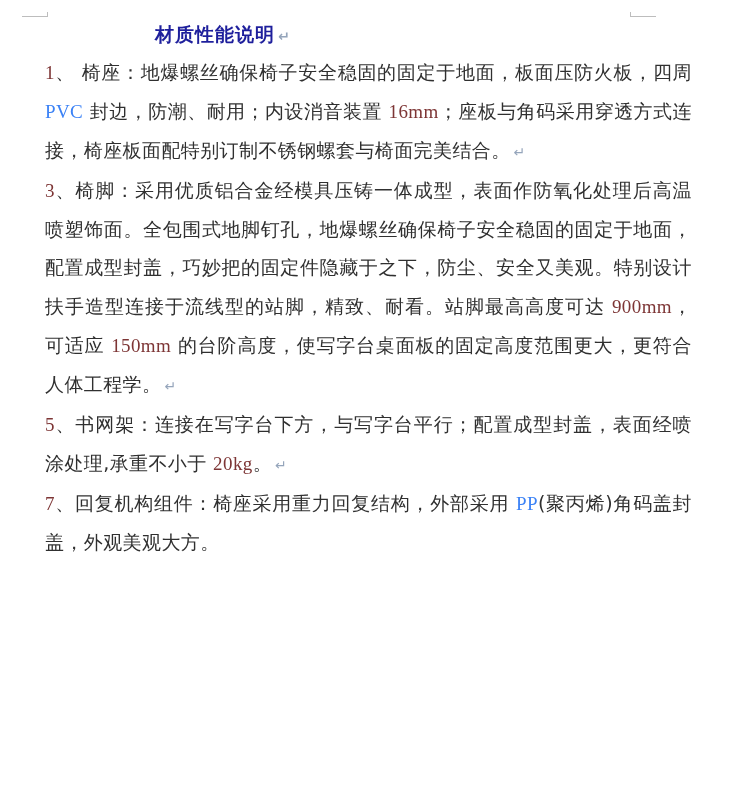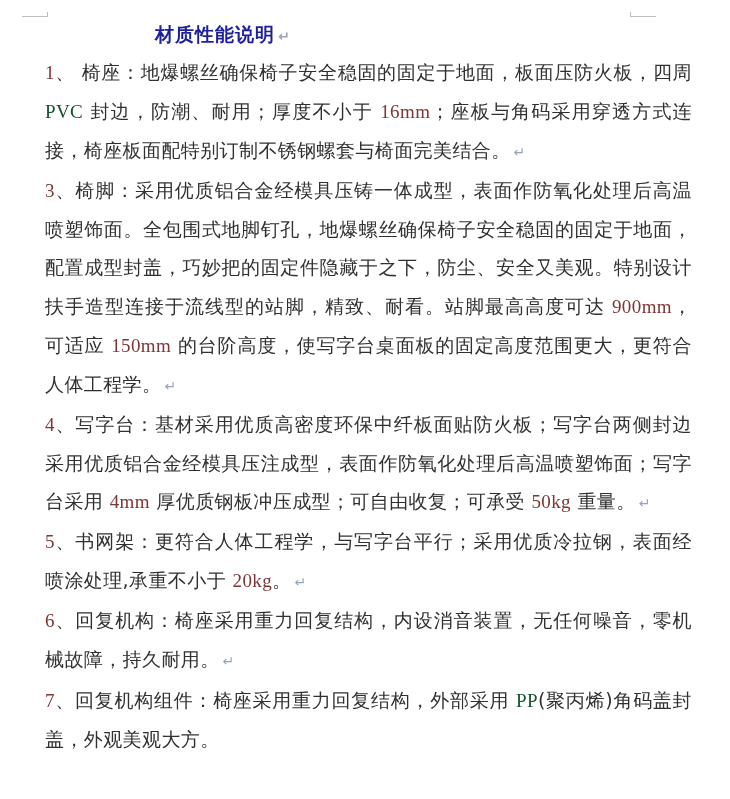--- a/index.html
+++ b/index.html
@@ -49,21 +49,21 @@
     color: var(--body-text, #303030);
     text-align: justify;
     text-justify: inter-ideograph;
   }
   .seg-txt { color: var(--body-text, #303030); }
   .seg-num {
     color: var(--numeric-maroon, #7d3535);
     font-family: "Liberation Serif", serif;
   }
   .seg-lat {
-    color: #14532d;
+    color: #3b82f6;
     font-family: "Liberation Serif", serif;
   }
   .pmark {
     color: var(--mark-gray, #95a5bb);
     font-size: 14px;
     margin-left: 3px;
     font-family: "DejaVu Sans", sans-serif;
   }
   .bottom-edge {
     position: absolute;
@@ -80,21 +80,19 @@
 
 <div class="doc-page">
 
   <div class="crop-mark crop-left-h"></div>
   <div class="crop-mark crop-left-v"></div>
   <div class="crop-mark crop-right-h"></div>
   <div class="crop-mark crop-right-v"></div>
 
   <h1 class="doc-title"><span>材质性能说明</span><span class="pmark">↵</span></h1>
 
-  <p class="para"><span class="seg-num">1</span><span class="seg-txt">、 椅座：地爆螺丝确保椅子安全稳固的固定于地面，板面压防火板，四周 </span><span class="seg-lat">PVC</span><span class="seg-txt"> 封边，防潮、耐用；厚度不小于 </span><span class="seg-num">16mm</span><span class="seg-txt">；座板与角码采用穿透方式连接，椅座板面配特别订制不锈钢螺套与椅面完美结合。</span><span class="pmark">↵</span></p>
+  <p class="para"><span class="seg-num">1</span><span class="seg-txt">、 椅座：地爆螺丝确保椅子安全稳固的固定于地面，板面压防火板，四周 </span><span class="seg-lat">PVC</span><span class="seg-txt"> 封边，防潮、耐用；内设消音装置 </span><span class="seg-num">16mm</span><span class="seg-txt">；座板与角码采用穿透方式连接，椅座板面配特别订制不锈钢螺套与椅面完美结合。</span><span class="pmark">↵</span></p>
   <p class="para"><span class="seg-num">3</span><span class="seg-txt">、椅脚：采用优质铝合金经模具压铸一体成型，表面作防氧化处理后高温喷塑饰面。全包围式地脚钉孔，地爆螺丝确保椅子安全稳固的固定于地面，配置成型封盖，巧妙把的固定件隐藏于之下，防尘、安全又美观。特别设计扶手造型连接于流线型的站脚，精致、耐看。站脚最高高度可达 </span><span class="seg-num">900mm</span><span class="seg-txt">，可适应 </span><span class="seg-num">150mm</span><span class="seg-txt"> 的台阶高度，使写字台桌面板的固定高度范围更大，更符合人体工程学。</span><span class="pmark">↵</span></p>
-  <p class="para"><span class="seg-num">4</span><span class="seg-txt">、写字台：基材采用优质高密度环保中纤板面贴防火板；写字台两侧封边采用优质铝合金经模具压注成型，表面作防氧化处理后高温喷塑饰面；写字台采用 </span><span class="seg-num">4mm</span><span class="seg-txt"> 厚优质钢板冲压成型；可自由收复；可承受 </span><span class="seg-num">50kg</span><span class="seg-txt"> 重量。</span><span class="pmark">↵</span></p>
-  <p class="para"><span class="seg-num">5</span><span class="seg-txt">、书网架：更符合人体工程学，与写字台平行；采用优质冷拉钢，表面经喷涂处理,承重不小于 </span><span class="seg-num">20kg</span><span class="seg-txt">。</span><span class="pmark">↵</span></p>
-  <p class="para"><span class="seg-num">6</span><span class="seg-txt">、回复机构：椅座采用重力回复结构，内设消音装置，无任何噪音，零机械故障，持久耐用。</span><span class="pmark">↵</span></p>
+  <p class="para"><span class="seg-num">5</span><span class="seg-txt">、书网架：连接在写字台下方，与写字台平行；配置成型封盖，表面经喷涂处理,承重不小于 </span><span class="seg-num">20kg</span><span class="seg-txt">。</span><span class="pmark">↵</span></p>
   <p class="para"><span class="seg-num">7</span><span class="seg-txt">、回复机构组件：椅座采用重力回复结构，外部采用 </span><span class="seg-lat">PP</span><span class="seg-txt">(聚丙烯)角码盖封盖，外观美观大方。</span></p>
 
   <div class="bottom-edge"></div>
 </div>
 
 </body></html>

